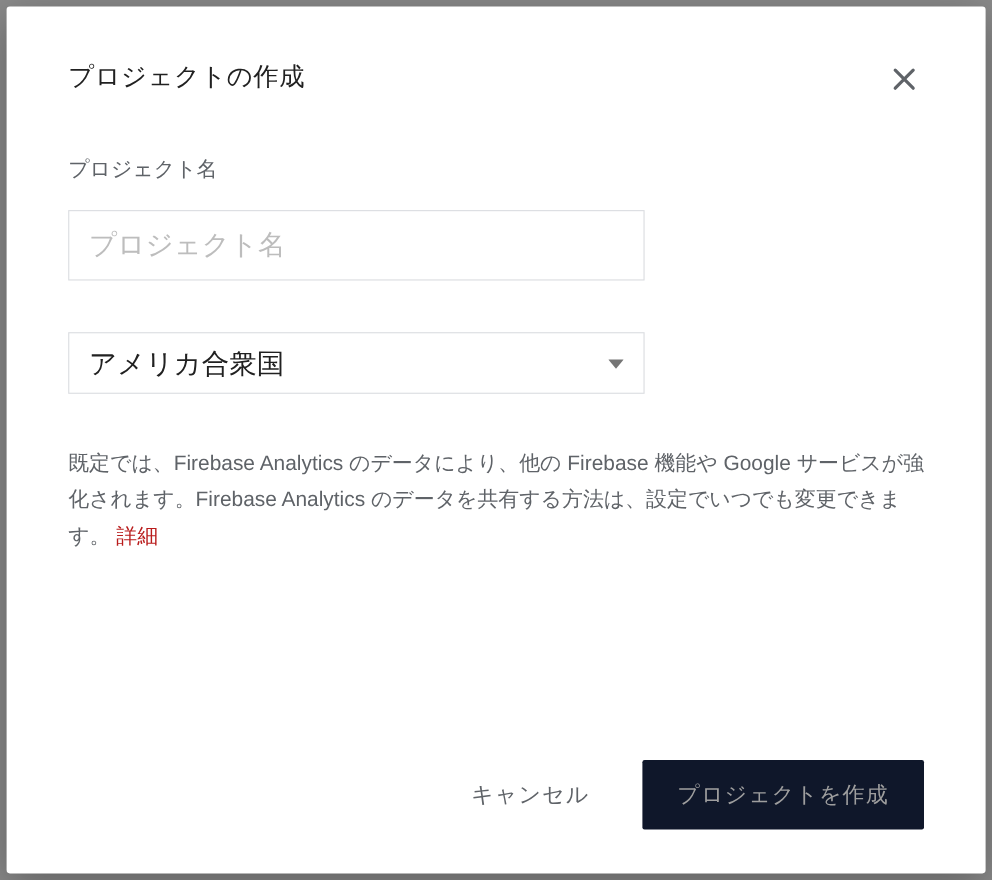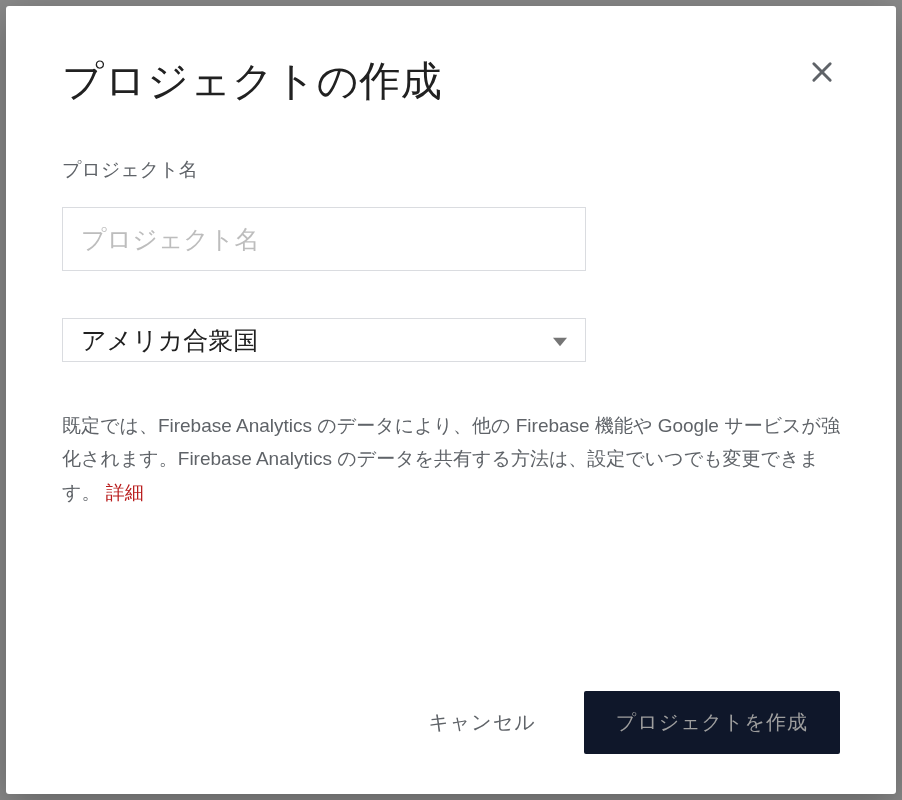--- a/index.html
+++ b/index.html
@@ -27,21 +27,21 @@
       display: flex;
       flex-direction: column;
     }
     .dialog-header {
       display: flex;
       justify-content: space-between;
       align-items: flex-start;
       margin-bottom: 48px;
     }
     .dialog-title {
-      font-size: 41px;
+      font-size: 23px;
       font-weight: 400;
       color: #212121;
       letter-spacing: 0.5px;
     }
     .close-btn {
       background: none;
       border: none;
       cursor: pointer;
       padding: 4px;
       color: #5f6368;
@@ -88,21 +88,21 @@
     }
     .text-input::placeholder {
       color: #bdbdbd;
     }
     .select-wrapper {
       position: relative;
       width: 524px;
     }
     .select-input {
       width: 100%;
-      height: 44px;
+      height: 56px;
       border: 1px solid #dadce0;
       padding: 0 18px;
       font-size: 25px;
       color: #212121;
       background: #fff;
       display: flex;
       align-items: center;
       justify-content: space-between;
       cursor: pointer;
     }

